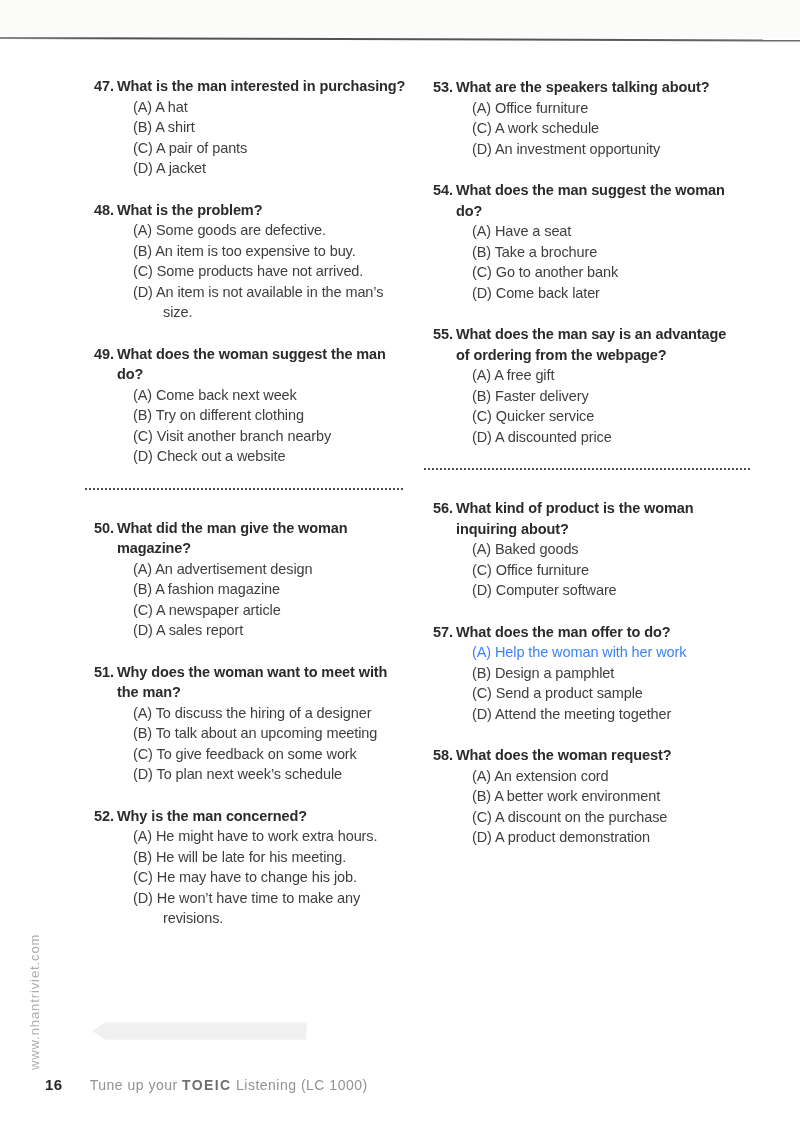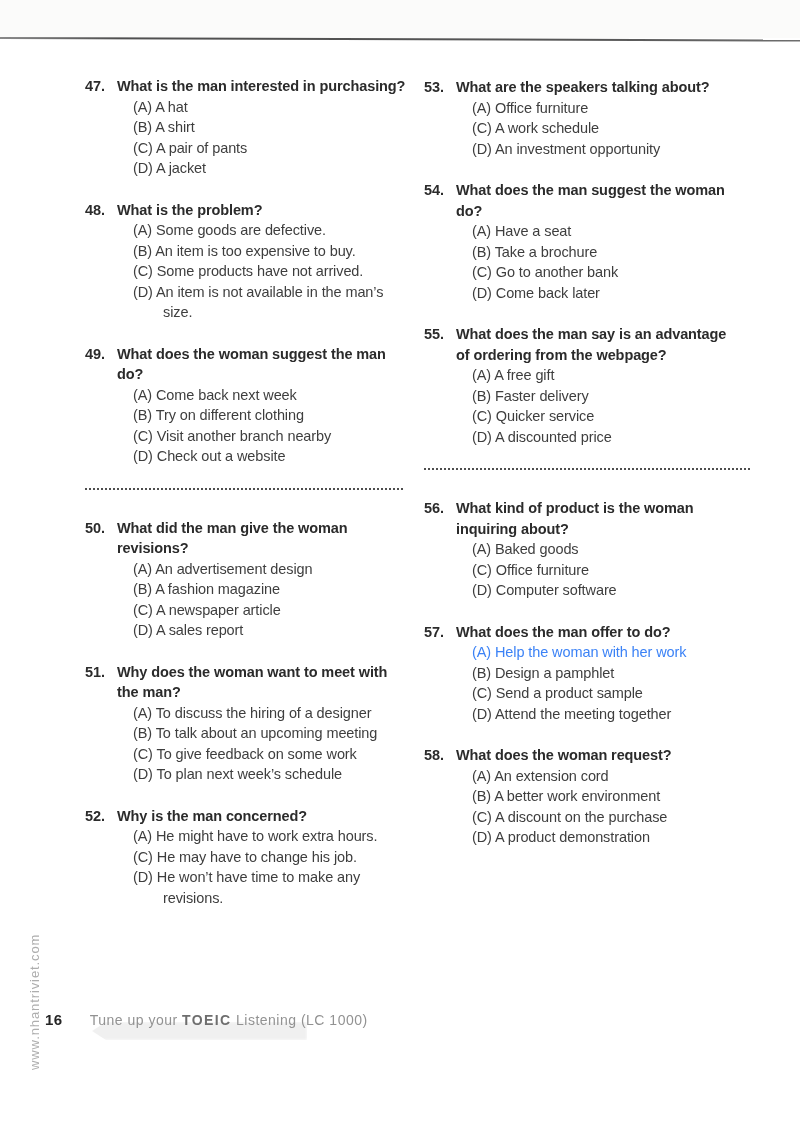--- a/index.html
+++ b/index.html
@@ -21,21 +21,21 @@
   }
   .col {
     position:absolute;
     font-size:14.5px; line-height:20.5px;
     color:#3e3e3e; letter-spacing:-0.1px;
   }
   .col-left  { top:76px; left:85px;  width:318px; }
   .col-right { top:77px; left:424px; width:326px; }
   .q { position:relative; padding-left:32px; margin-bottom:21px; }
   .qnum {
-    position:absolute; left:0; top:0; width:30px;
+    position:absolute; left:9px; top:0; width:30px;
     font-weight:bold; color:#2b2b2b;
   }
   .qtext { font-weight:bold; color:#2b2b2b; }
   .qline, .opt-line { white-space:nowrap; }
   .opts { padding-left:16px; }
   .opt-line.cont { padding-left:30px; }
   .opt.bold { font-weight:normal; color:#3b82f6; }
   .divider {
     height:0; border-top:2px dotted #4e4e4e;
     margin:9px 0 28px 0;
@@ -45,21 +45,21 @@
     background:#f0f0f0;
     clip-path:polygon(0 50%, 14px 0, 100% 0, 100% 100%, 14px 100%);
     filter:blur(1.5px);
   }
   .side-url {
     position:absolute; left:42px; bottom:58px;
     transform-origin:0 100%; transform:rotate(-90deg);
     font-size:13px; color:#aeaeae; letter-spacing:0.9px;
   }
   .footer {
-    position:absolute; left:45px; top:1011px;
+    position:absolute; left:45px; top:1076px;
     font-size:15px; white-space:nowrap;
   }
   .footer .page-num {
     font-weight:bold; color:#252525; letter-spacing:0.5px;
   }
   .footer .title {
     display:inline-block; margin-left:27px;
     font-size:14px; color:#929292; letter-spacing:0.5px;
   }
   .footer .brand {
@@ -133,21 +133,21 @@
         <div class="opt">
           <div class="opt-line"><span class="opt-label">(D)</span> <span>Check out a website</span></div>
         </div>
       </div>
   </div>
     <div class="divider"></div>
     <div class="q">
     <span class="qnum">50.</span>
     <div class="qtext">
         <div class="qline">What did the man give the woman</div>
-        <div class="qline">revisions?</div>
+        <div class="qline">magazine?</div>
       </div>
     <div class="opts">
         <div class="opt">
           <div class="opt-line"><span class="opt-label">(A)</span> <span>An advertisement design</span></div>
         </div>
         <div class="opt">
           <div class="opt-line"><span class="opt-label">(B)</span> <span>A fashion magazine</span></div>
         </div>
         <div class="opt">
           <div class="opt-line"><span class="opt-label">(C)</span> <span>A newspaper article</span></div>
@@ -179,20 +179,23 @@
       </div>
   </div>
     <div class="q">
     <span class="qnum">52.</span>
     <div class="qtext">
         <div class="qline">Why is the man concerned?</div>
       </div>
     <div class="opts">
         <div class="opt">
           <div class="opt-line"><span class="opt-label">(A)</span> <span>He might have to work extra hours.</span></div>
+        </div>
+        <div class="opt">
+          <div class="opt-line"><span class="opt-label">(B)</span> <span>He will be late for his meeting.</span></div>
         </div>
         <div class="opt">
           <div class="opt-line"><span class="opt-label">(C)</span> <span>He may have to change his job.</span></div>
         </div>
         <div class="opt">
           <div class="opt-line"><span class="opt-label">(D)</span> <span>He won’t have time to make any</span></div>
           <div class="opt-line cont">revisions.</div>
         </div>
       </div>
   </div>

